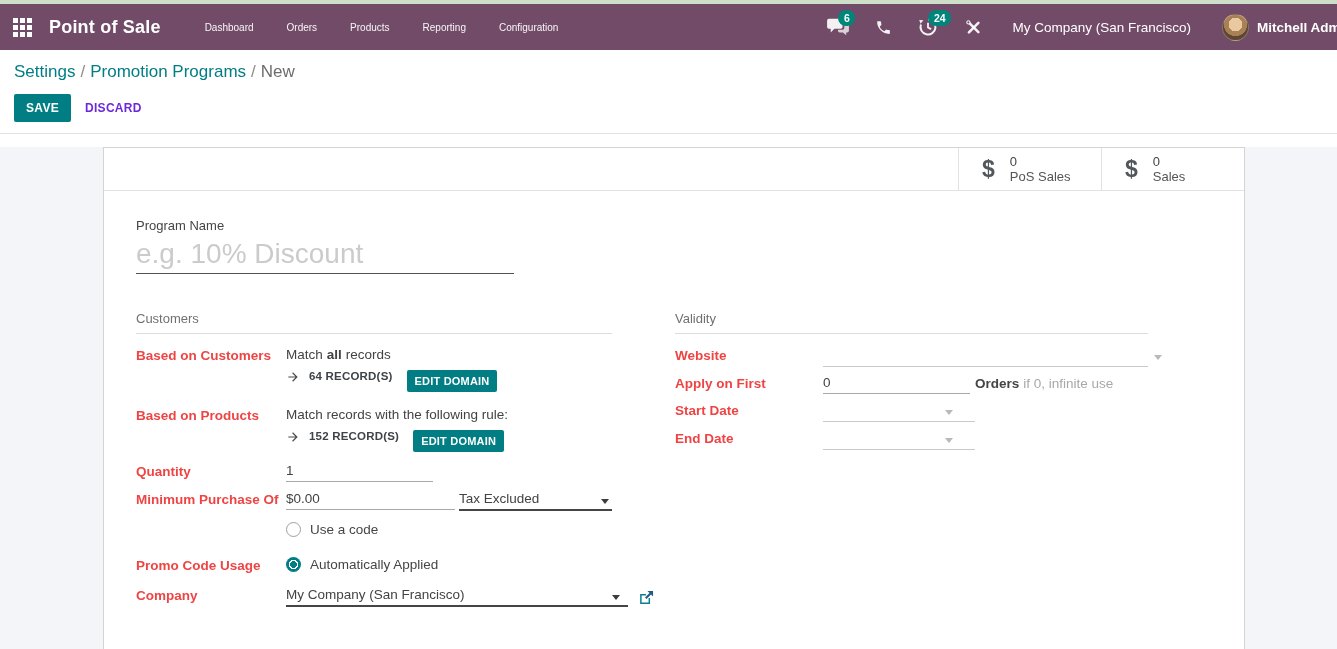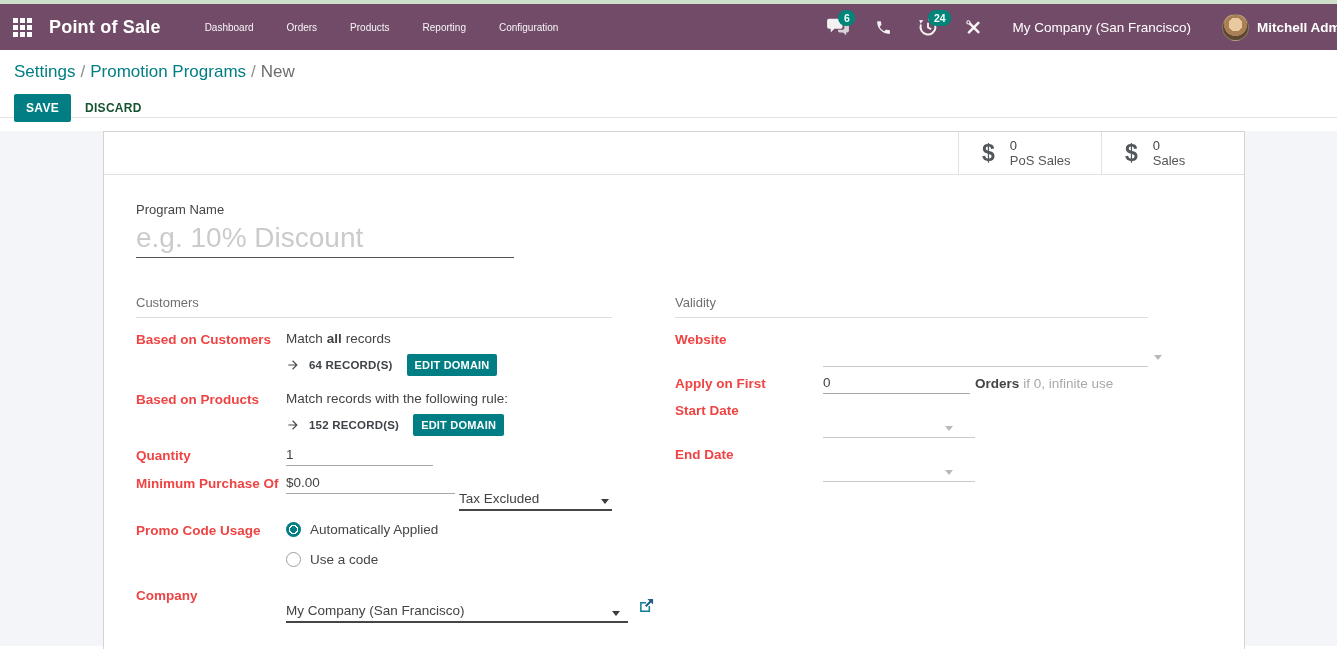--- a/index.html
+++ b/index.html
@@ -19,29 +19,29 @@
   .badge { position:absolute; top:-5px; left:12px; background:#00857a; color:#fff;
     font-size:10.5px; font-weight:bold; border-radius:9px; padding:1.5px 5.5px; line-height:1.2; }
   .nav-company { font-size:13.5px; margin-left:6px; cursor:pointer; }
   .avatar { width:27px; height:27px; border-radius:50%; margin-left:10px; flex-shrink:0;
     background: radial-gradient(circle at 50% 38%, #e8c9a0 0 34%, #a97f55 35% 58%, #5d4632 59% 100%);
     border:1px solid rgba(255,255,255,.25); }
   .nav-user-label { font-size:13.5px; font-weight:bold; margin-left:8px; width:80px; overflow:hidden; }
   .nav-user { display:flex; align-items:center; cursor:pointer; }
 
   
-  .control-panel { background:#fff; padding:12px 14px 0 14px; height:68px; border-bottom:1px solid #e3e3e3; }
+  .control-panel { background:#fff; padding:12px 14px 0 14px; height:84px; border-bottom:1px solid #e3e3e3; }
   .breadcrumb { font-size:17px; }
   .breadcrumb a { color:#017E84; text-decoration:none; cursor:pointer; }
   .breadcrumb .sep { color:#8f8f8f; margin:0 5px; }
   .breadcrumb .current { color:#6d6d6d; }
   .cp-buttons { margin-top:12px; display:flex; align-items:center; }
   .btn-save { background:#017E84; color:#fff; border:none; font-size:12px; font-weight:bold;
     padding:7px 12px; border-radius:2px; letter-spacing:.3px; cursor:pointer; font-family:inherit; }
-  .btn-discard { background:none; border:none; color:#14532d; font-size:12px; font-weight:bold;
+  .btn-discard { background:none; border:none; color:#6d28d9; font-size:12px; font-weight:bold;
     margin-left:14px; letter-spacing:.3px; cursor:pointer; font-family:inherit; }
 
   
   .content { background:#f4f5f8; height:515px; }
   .sheet { margin-left:103px; margin-top:13px; width:1142px; height:560px;
     background:#fff; border:1px solid #d4d4d4; }
   .sheet-header { height:43px; border-bottom:1px solid #e2e2e2; display:flex; justify-content:flex-end; }
   .stat-btn { width:143px; border-left:1px solid #e2e2e2; display:flex; align-items:center;
     padding-left:23px; gap:15px; cursor:pointer; background:#fff; }
   .stat-dollar { font-size:23px; font-weight:bold; color:#52575c; }
@@ -60,32 +60,32 @@
   .col-right { width:473px; margin-left:63px; }
   .section-title { font-size:13px; color:#707070; padding-bottom:7px; border-bottom:1px solid #dcdcdc; margin-bottom:13px; }
 
   .frow { display:flex; align-items:flex-start; font-size:13.5px; }
   .flabel { width:150px; flex-shrink:0; font-weight:bold; color:#ef4444; padding-top:1px; }
   .col-right .flabel { width:148px; }
   .fvalue { color:#434343; }
   .b { font-weight:bold; }
   .gap-r { margin-right:4px; }
 
-  .records-row { display:flex; align-items:center; margin-left:150px; }
+  .records-row { display:flex; margin-left:150px; }
   .arrow-ico { display:flex; margin-right:9px; }
   .records-link { font-size:11.5px; font-weight:bold; color:#3f4347; letter-spacing:.2px; cursor:pointer; }
   .btn-domain { background:#017E84; color:#fff; border:none; font-size:11px; font-weight:bold;
     padding:5px 8px; margin-left:14px; border-radius:2px; letter-spacing:.2px; cursor:pointer; font-family:inherit; }
 
   .chip { display:inline-block; border:1px solid #d8dce0; background:#fcfcfd; padding:4px 8px 5px; font-size:13.5px; }
 
   .uinput { border:none; outline:none; border-bottom:1px solid #a8a8a8; font-size:13.5px;
     color:#434343; font-family:inherit; padding-bottom:3px; background:transparent; }
   .uselect { position:relative; border-bottom:2px solid #454545; padding-bottom:3px; height:20px;
-    font-size:13.5px; color:#434343; cursor:pointer;margin-top:16px; }
+    font-size:13.5px; color:#434343; cursor:pointer; }
   .uselect-light { border-bottom:1px solid #c9c9c9; }
   .caret { position:absolute; width:0; height:0; border-left:4px solid transparent;
     border-right:4px solid transparent; border-top:5px solid #3c3c3c; right:3px; top:8px; }
   .caret.light { border-top-color:#b9b9b9; }
 
   .radio-row { display:flex; align-items:center; }
   .radio { width:15px; height:15px; border-radius:50%; margin-right:9px; flex-shrink:0; cursor:pointer; }
   .radio.on { background: radial-gradient(circle, #017E84 0 3.4px, #fff 3.6px 4.6px, #017E84 4.8px); }
   .radio.off { border:1.5px solid #9aa0a6; background:#fff; }
 
@@ -242,33 +242,33 @@
 
           <div class="frow" style="margin-bottom:11px;">
             <div class="flabel">Minimum Purchase Of</div>
             <input class="uinput" style="width: 169px;" value="$0.00">
             <div class="uselect" style="width:169px; margin-left:4px;">
               <span>Tax Excluded</span>
               <span class="caret"></span>
             </div>
           </div>
 
+          <div class="frow" style="margin-bottom:20px;">
+            <div class="flabel"></div>
+            <div class="radio-row">
+              <span class="radio off"></span>
+              <span>Use a code</span>
+            </div>
+          </div>
+
           <div class="frow" style="margin-bottom:14px;">
             <div class="flabel">Promo Code Usage</div>
             <div class="radio-row">
               <span class="radio on"></span>
               <span>Automatically Applied</span>
-            </div>
-          </div>
-
-          <div class="frow" style="margin-bottom:20px;">
-            <div class="flabel"></div>
-            <div class="radio-row">
-              <span class="radio off"></span>
-              <span>Use a code</span>
             </div>
           </div>
 
           <div class="frow">
             <div class="flabel">Company</div>
             <div class="company-row">
               <div class="uselect" style="width:342px;">
                 <span>My Company (San Francisco)</span>
                 <span class="caret" style="right:8px;"></span>
               </div>

